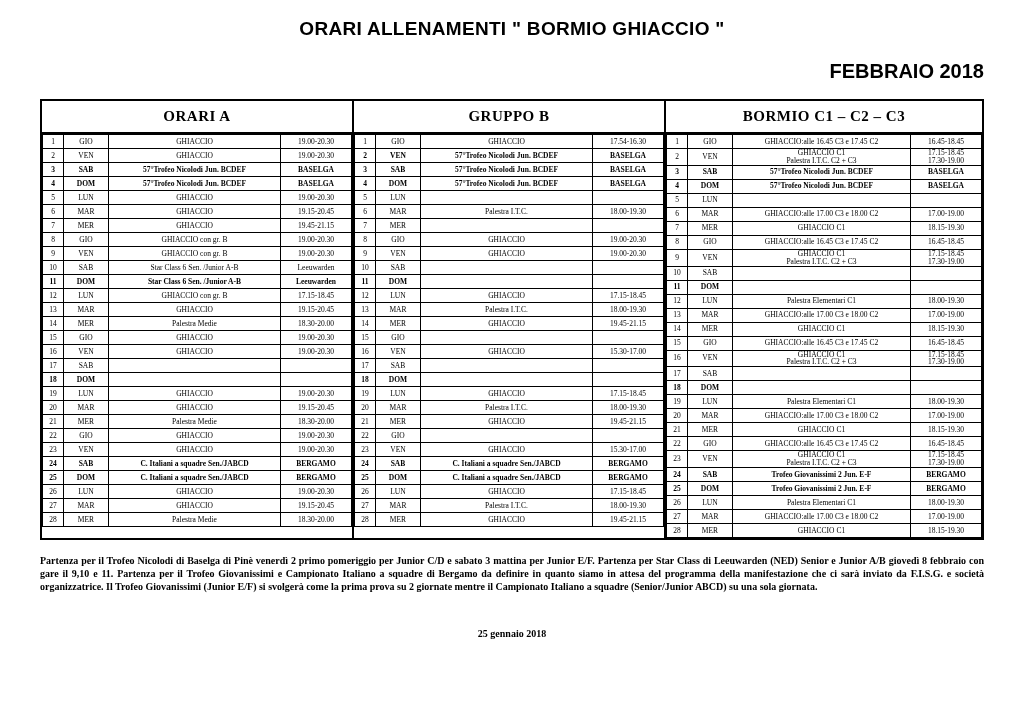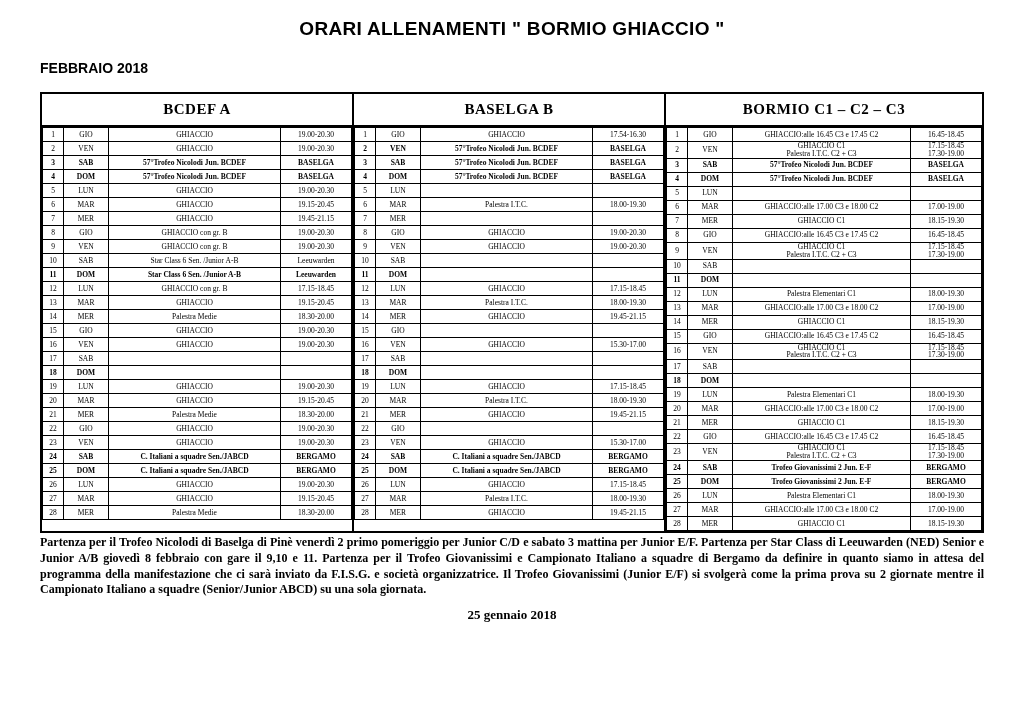--- a/index.html
+++ b/index.html
@@ -23,24 +23,24 @@
   }
   .doc-title {
     text-align: center;
     font-family: "Liberation Sans", sans-serif;
     font-weight: bold;
     font-size: 19px;
     letter-spacing: 0.3px;
     margin-top: 18px;
   }
   .doc-subtitle {
-    text-align: left;
+    text-align: right;
     font-family: "Liberation Sans", sans-serif;
     font-weight: bold;
-    font-size: 14px;
+    font-size: 20px;
     margin-top: 20px;
   }
   .sched-wrap {
     margin-top: 16px;
     border: 2px solid #000;
     display: flex;
     width: 944px;
     box-sizing: border-box;
   }
   .group-col {
@@ -83,47 +83,47 @@
   td.c-act { text-align: center; }
   td.c-time { width: 66px; text-align: center; }
   .col-c td.c-time { width: 66px; }
   .bold td { font-weight: bold; }
   .two-line td { height: 22px; }
   .sub {
     display: block;
     line-height: 1.05;
   }
   .note {
-    margin-top: 2px;
+    margin-top: 14px;
     width: 944px;
     font-family: "Liberation Serif", serif;
     font-weight: bold;
-    font-size: 12px;
+    font-size: 10px;
     line-height: 1.32;
     text-align: justify;
   }
   .date-line {
     text-align: center;
     font-family: "Liberation Serif", serif;
     font-weight: bold;
-    font-size: 13px;
-    margin-top: 9px;
+    font-size: 10px;
+    margin-top: 34px;
   }
 </style>
 </head>
 <body>
 
 <div class="page">
 
   <div class="doc-title">ORARI ALLENAMENTI  " BORMIO GHIACCIO "</div>
   <div class="doc-subtitle">FEBBRAIO  2018</div>
 
   <div class="sched-wrap">
     <div class="group-col col-a">
-      <div class="group-head">BCDEF   A</div>
+      <div class="group-head">ORARI   A</div>
       <table class="sched">
           <tbody id="tbody-0">
             <tr>
               <td class="c-num">1</td>
               <td class="c-day">GIO</td>
               <td class="c-act">GHIACCIO</td>
               <td class="c-time">19.00-20.30</td>
             </tr>
             <tr>
               <td class="c-num">2</td>
@@ -284,21 +284,21 @@
             <tr>
               <td class="c-num">28</td>
               <td class="c-day">MER</td>
               <td class="c-act">Palestra Medie</td>
               <td class="c-time">18.30-20.00</td>
             </tr>
           </tbody>
         </table>
     </div>
     <div class="group-col col-b">
-      <div class="group-head">BASELGA   B</div>
+      <div class="group-head">GRUPPO   B</div>
       <table class="sched">
           <tbody id="tbody-1">
             <tr>
               <td class="c-num">1</td>
               <td class="c-day">GIO</td>
               <td class="c-act">GHIACCIO</td>
               <td class="c-time">17.54-16.30</td>
             </tr>
             <tr class=" bold">
               <td class="c-num">2</td>

